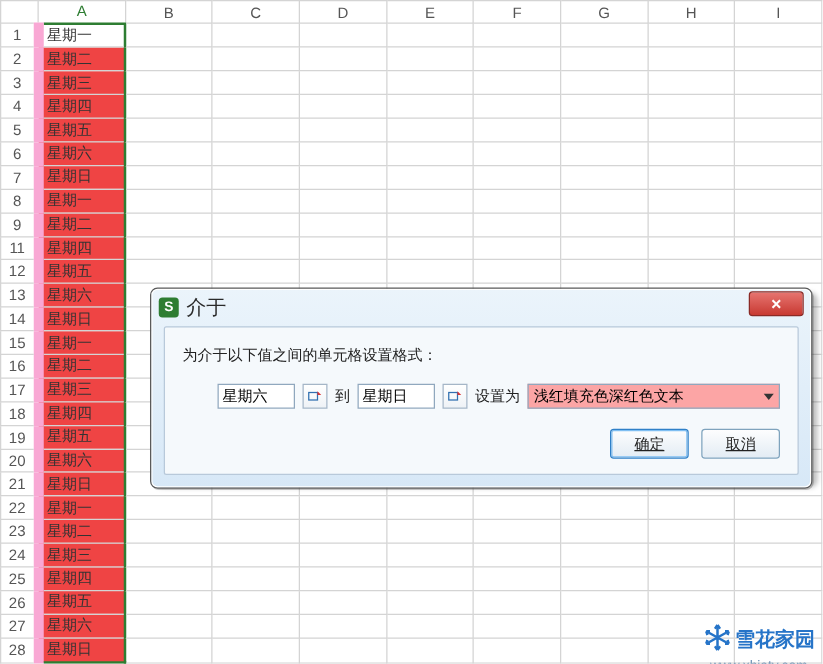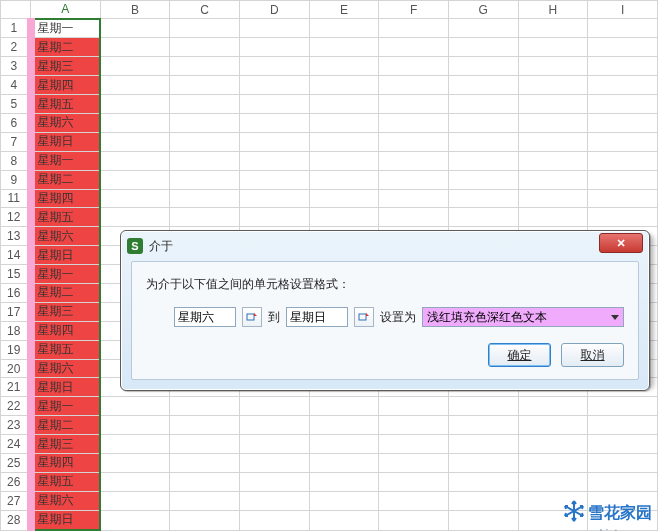--- a/index.html
+++ b/index.html
@@ -18,33 +18,33 @@
   .sheet td.sel.last-col { border-right: 2px solid #2e7d32; }
   .sheet .selborder-bottom td.sel { border-bottom: 2px solid #2e7d32; }
   .sheet tr.selrow-first td.sel { background: #fff; }
   .sheet th.colhead.activecol { border-bottom: 2px solid #2e7d32; color: #2e7d32; }
 
   
   .dlg-wrap { position: absolute; left: 120px; top: 230px; width: 530px; border: 1px solid #5a5a5a; box-shadow: 1px 1px 0 rgba(0,0,0,.2), 0 0 0 1px white inset; background: linear-gradient(#ebf4fb, #d7e8f7); border-radius: 6px; }
   .dlg-shadow { position: absolute; left: 124px; top: 234px; width: 530px; height: 156px; background: rgba(0,0,0,0.25); filter: blur(2px); border-radius: 6px; }
   .dlg-titlebar { height: 30px; display: flex; align-items: center; padding: 0 6px; }
   .dlg-icon { width: 16px; height: 16px; background: #2e7d32; border-radius: 3px; display: flex; align-items: center; justify-content: center; color: #fff; font-size: 11px; font-weight: bold; margin-right: 6px; }
-  .dlg-title { color: #2a2a2a; font-size: 12px; flex: 1; }
+  .dlg-title { color: #2a2a2a; font-size: 16px; flex: 1; }
   .dlg-close { width: 44px; height: 20px; background: linear-gradient(#e67470, #c83a32); border: 1px solid #8a2a26; border-radius: 3px; color: #fff; display: flex; align-items: center; justify-content: center; font-size: 14px; font-weight: bold; position: relative; top: -3px; }
   .dlg-close::after { content: "✕"; font-size: 11px; }
 
   .dlg-body { margin: 0 10px 10px 10px; background: #f5f9fc; border: 1px solid #b8c9da; border-radius: 2px; padding: 14px 14px 12px 14px; }
   .dlg-instr { margin-bottom: 14px; color: #222; }
 
   .dlg-row { display: flex; align-items: center; gap: 6px; margin-bottom: 16px; padding-left: 28px; }
   .valbox { width: 62px; height: 20px; border: 1px solid #90a8be; background: #fff; padding: 1px 3px; font-size: 12px; }
   .refbtn { width: 20px; height: 20px; border: 1px solid #a5b6c7; background: linear-gradient(#fff,#eef2f6); display: flex; align-items: center; justify-content: center; }
   .refbtn svg { width: 12px; height: 12px; }
   .dlg-label { color: #222; }
-  .combo { flex: 1; display: flex; align-items: center; border: 1px solid #90a8be; background: #f0abfc; height: 20px; padding: 0 4px; justify-content: space-between; min-width: 150px; }
+  .combo { flex: 1; display: flex; align-items: center; border: 1px solid #90a8be; background: #fca5a5; height: 20px; padding: 0 4px; justify-content: space-between; min-width: 150px; }
   .combo .caret { width: 0; height: 0; border-left: 4px solid transparent; border-right: 4px solid transparent; border-top: 5px solid #333; }
 
   .dlg-btnrow { display: flex; justify-content: flex-end; gap: 10px; }
   .btn { width: 63px; height: 24px; border: 1px solid #7fa3bd; background: linear-gradient(#fdfdfe,#e3ecf4); border-radius: 3px; color: #222; display: flex; align-items: center; justify-content: center; text-decoration: underline; }
   .btn.primary { border: 1px solid #2f80c8; box-shadow: 0 0 0 1px #7fbef2 inset; }
 
   .watermark { position: absolute; right: 6px; bottom: 4px; display: flex; align-items: center; gap: 2px; color: #2674c8; font-size: 16px; font-weight: bold; }
   .wm-sub { position: absolute; right: 6px; bottom: -12px; font-size: 11px; font-weight: normal; color: #6d90b4; }
   .wm-icon svg { width: 24px; height: 24px; }
 </style>

